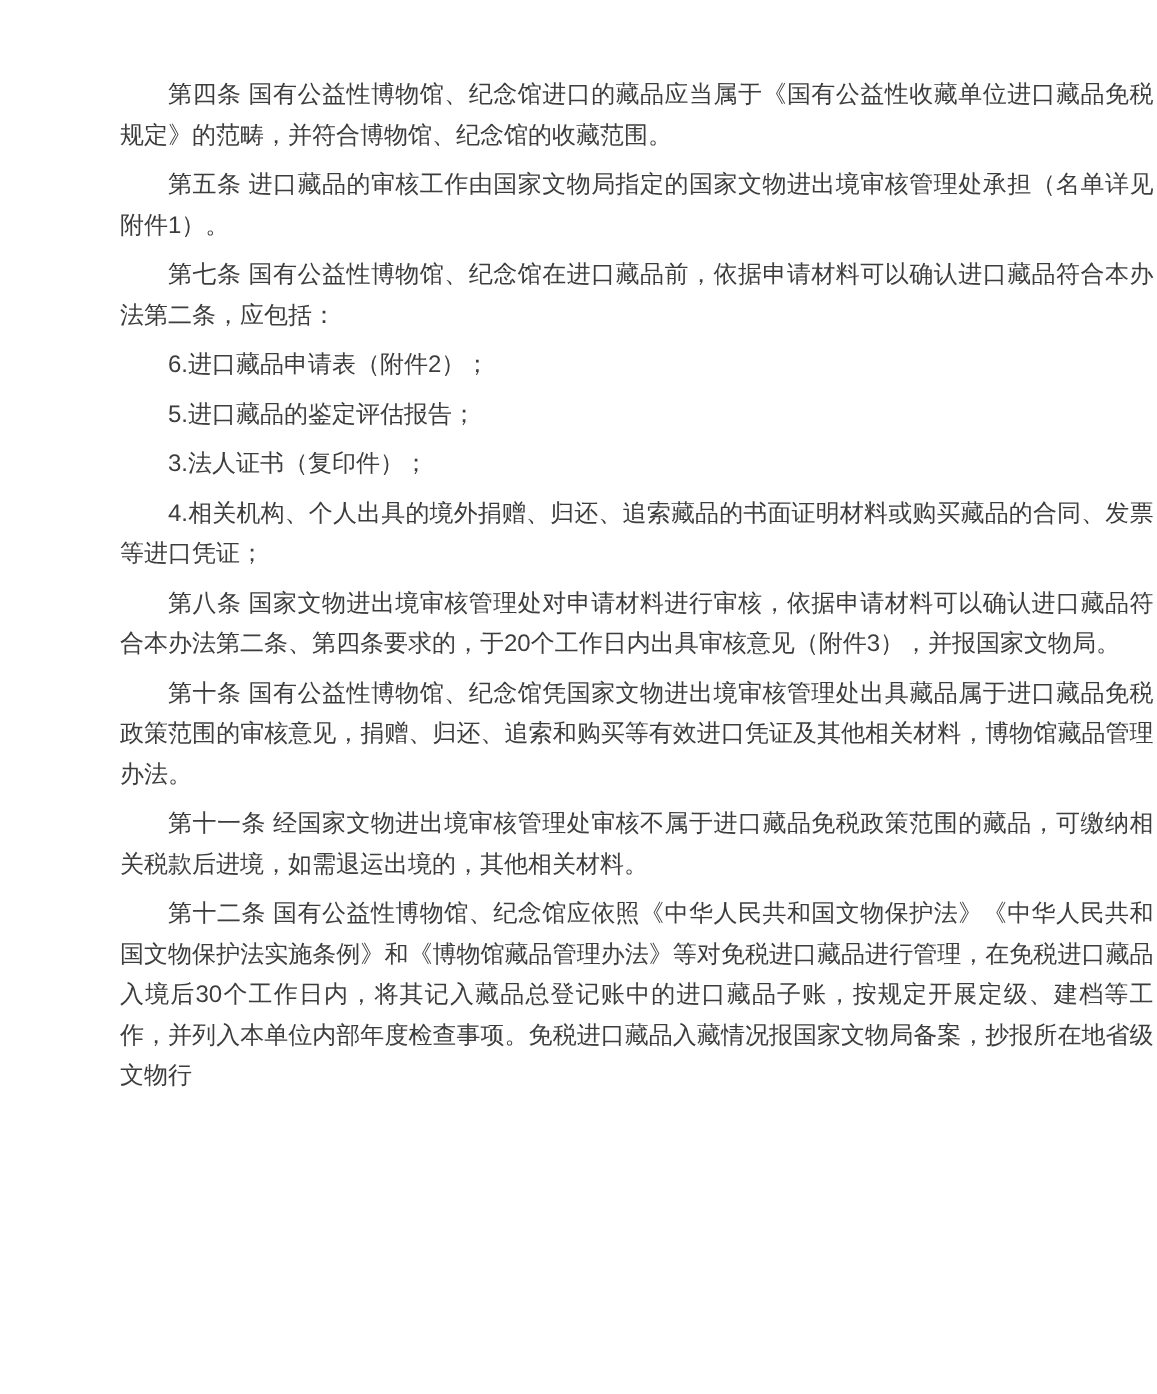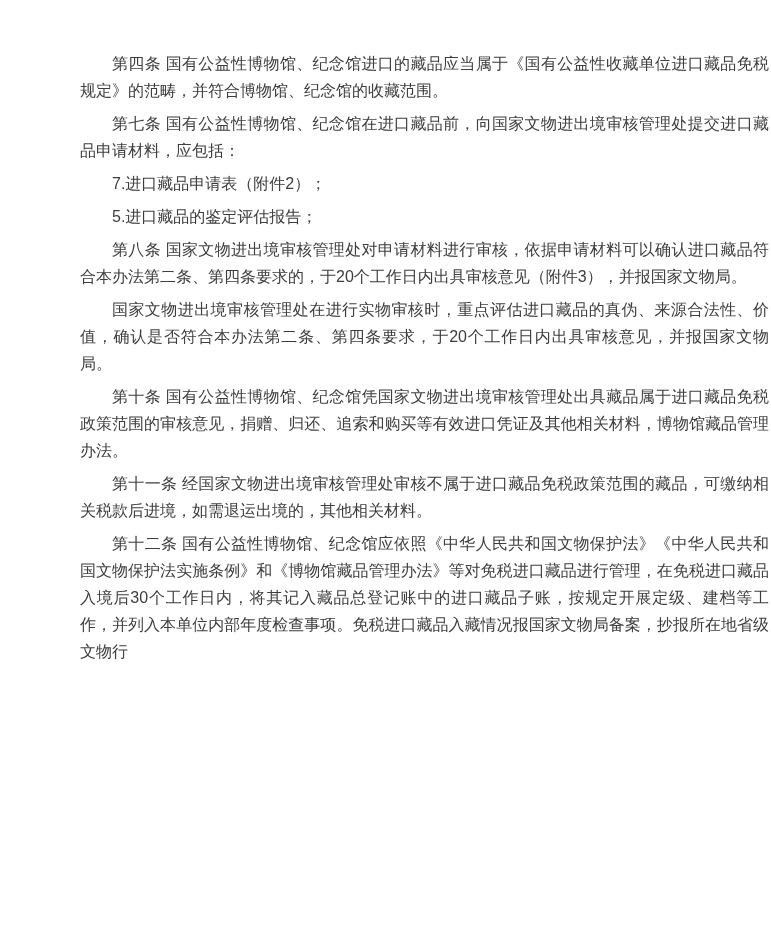--- a/index.html
+++ b/index.html
@@ -35,23 +35,25 @@
     height: 929px;
     background: var(--divider-color, #e4e4e4);
   }
 </style>
 </head>
 <body>
 
 <div class="page">
   <div class="content" id="doc-content">
       <p>第四条 国有公益性博物馆、纪念馆进口的藏品应当属于《国有公益性收藏单位进口藏品免税规定》的范畴，并符合博物馆、纪念馆的收藏范围。</p>
-      <p>第七条 国有公益性博物馆、纪念馆在进口藏品前，向国家文物进出境审核管理处提交进口藏品申请材料，应包括：</p>
-      <p>7.进口藏品申请表（附件2）；</p>
+      <p>第五条 进口藏品的审核工作由国家文物局指定的国家文物进出境审核管理处承担（名单详见附件1）。</p>
+      <p>第七条 国有公益性博物馆、纪念馆在进口藏品前，依据申请材料可以确认进口藏品符合本办法第二条，应包括：</p>
+      <p>6.进口藏品申请表（附件2）；</p>
       <p>5.进口藏品的鉴定评估报告；</p>
+      <p>3.法人证书（复印件）；</p>
+      <p>4.相关机构、个人出具的境外捐赠、归还、追索藏品的书面证明材料或购买藏品的合同、发票等进口凭证；</p>
       <p>第八条 国家文物进出境审核管理处对申请材料进行审核，依据申请材料可以确认进口藏品符合本办法第二条、第四条要求的，于20个工作日内出具审核意见（附件3），并报国家文物局。</p>
-      <p>国家文物进出境审核管理处在进行实物审核时，重点评估进口藏品的真伪、来源合法性、价值，确认是否符合本办法第二条、第四条要求，于20个工作日内出具审核意见，并报国家文物局。</p>
       <p>第十条 国有公益性博物馆、纪念馆凭国家文物进出境审核管理处出具藏品属于进口藏品免税政策范围的审核意见，捐赠、归还、追索和购买等有效进口凭证及其他相关材料，博物馆藏品管理办法。</p>
       <p>第十一条 经国家文物进出境审核管理处审核不属于进口藏品免税政策范围的藏品，可缴纳相关税款后进境，如需退运出境的，其他相关材料。</p>
       <p>第十二条 国有公益性博物馆、纪念馆应依照《中华人民共和国文物保护法》《中华人民共和国文物保护法实施条例》和《博物馆藏品管理办法》等对免税进口藏品进行管理，在免税进口藏品入境后30个工作日内，将其记入藏品总登记账中的进口藏品子账，按规定开展定级、建档等工作，并列入本单位内部年度检查事项。免税进口藏品入藏情况报国家文物局备案，抄报所在地省级文物行</p>
     </div>
   <div class="right-divider"></div>
 </div>
 
 </body></html>

